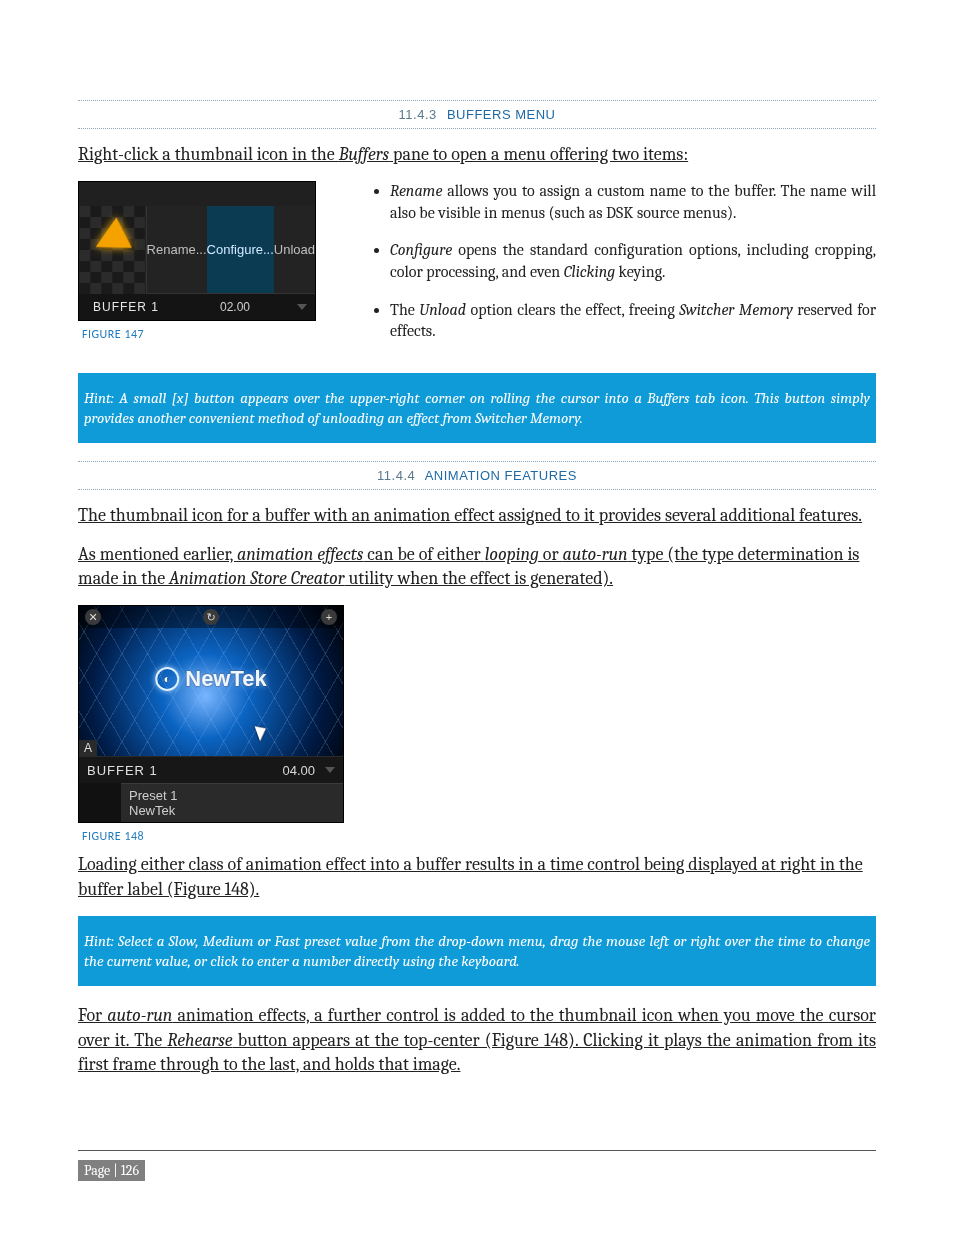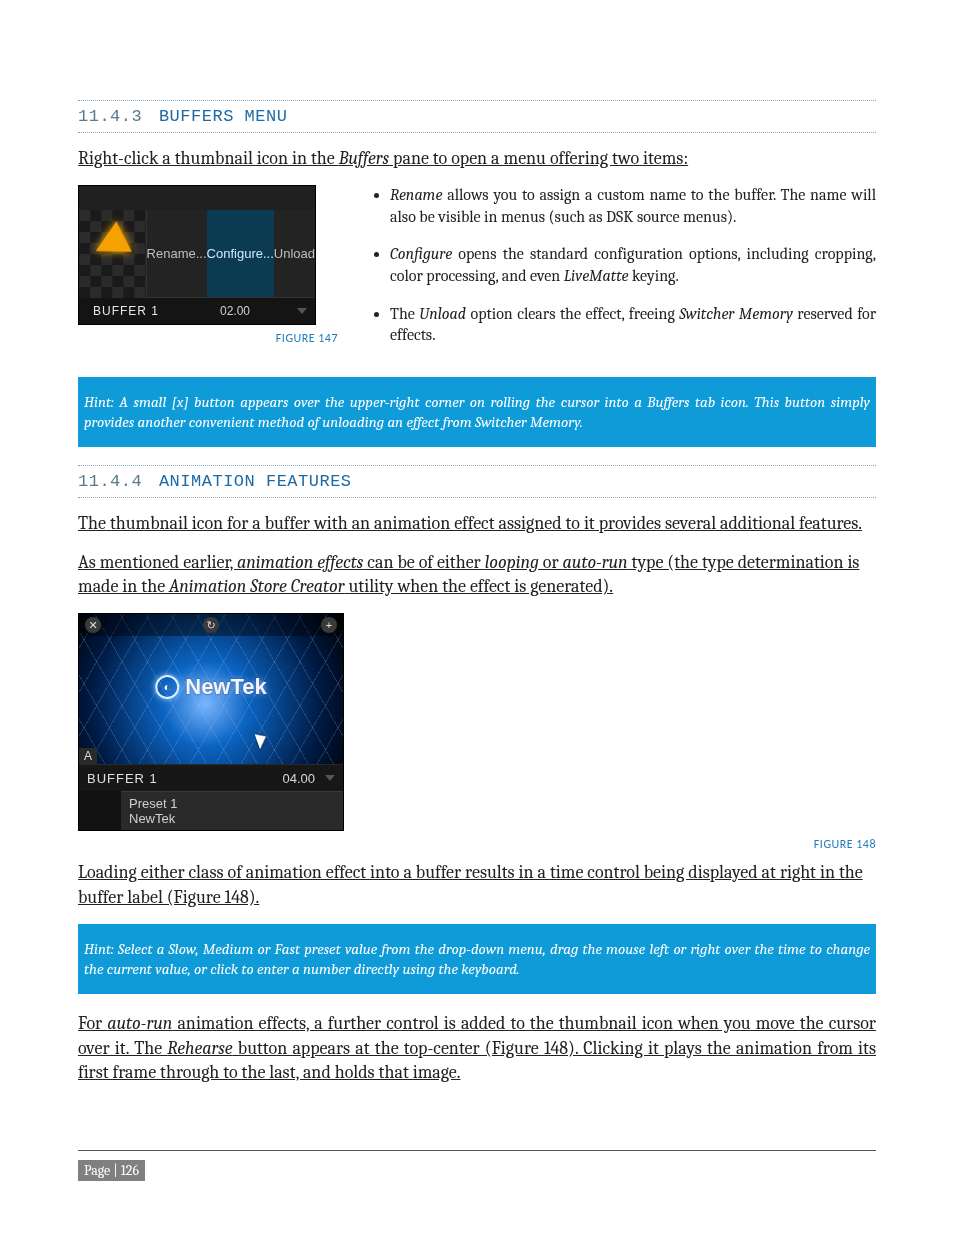--- a/index.html
+++ b/index.html
@@ -11,29 +11,29 @@
     color: #222;
   }
   .page {
     width: 954px;
     height: 1235px;
     position: relative;
     box-sizing: border-box;
     padding: 90px 78px 60px 78px;
   }
   .section-heading {
-    text-align: left;
+    text-align: center;
     color: #1f6aa5;
-    font-size: 17px;
+    font-size: 13px;
     letter-spacing: .5px;
     margin: 10px 0 14px 0;
     border-top: 1px dotted #8aa9bf;
     border-bottom: 1px dotted #8aa9bf;
     padding: 6px 0;
-    font-family: Liberation Mono, monospace;
+    font-family: Liberation Sans, sans-serif;
   }
   .section-heading .num { color: #597a8d; margin-right: 6px; }
   p.body {
     font-size: 18px;
     line-height: 1.35;
     margin: 0 0 14px 0;
     text-align: left;
     text-decoration: underline;
   }
   p.justify { text-align: justify; }
@@ -65,21 +65,20 @@
     line-height: 1.35;
     margin: 0 0 16px 0;
     text-align: justify;
   }
   .caption {
     color: #1f7bbf;
     font-size: 12px;
     letter-spacing: .5px;
     margin: 6px 0 10px 4px;
     font-family: Calibri, Arial, sans-serif;
-    text-align: right;
   }
 
   
   .fig147 {
     width: 236px;
     background: #1a1a1a;
     border: 1px solid #000;
   }
   .fig147 .row1 { height: 24px; background: #202020; }
   .fig147 .mid {
@@ -265,21 +264,21 @@
       </div>
       <div class="caption">FIGURE 147</div>
     </div>
 
     <div class="rightcol">
       <ul class="bullets">
         <li>
           <em>Rename</em><span> allows you to assign a custom name to the buffer.  The name will also be visible in menus (such as DSK source menus).</span>
         </li>
         <li>
-          <em>Configure</em><span> opens the standard configuration options, including cropping, color processing, and even </span><em>LiveMatte</em><span> keying.</span>
+          <em>Configure</em><span> opens the standard configuration options, including cropping, color processing, and even </span><em>Clicking</em><span> keying.</span>
         </li>
         <li>
           <span>The </span><em>Unload</em><span> option clears the effect, freeing </span><em>Switcher Memory</em><span> reserved for effects.</span>
         </li>
       </ul>
     </div>
   </div>
 
   <div class="hint">Hint: A small [x] button appears over the upper-right corner on rolling the cursor into a Buffers tab icon.  This button simply provides another convenient method of unloading an effect from Switcher Memory.</div>
 

